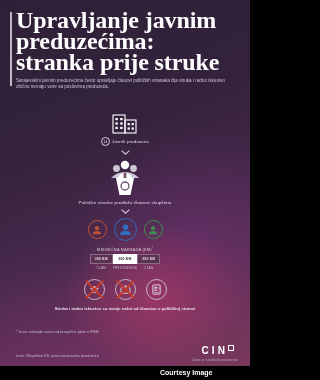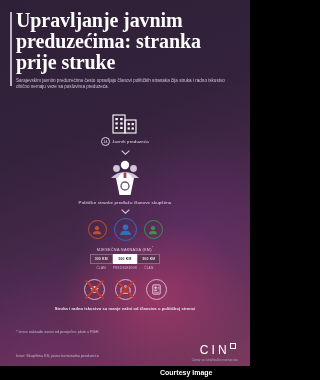--- a/index.html
+++ b/index.html
@@ -6,21 +6,21 @@
   body{width:250px;height:380px;font-family:"Liberation Sans",sans-serif;overflow:hidden;}
   #poster{position:relative;width:250px;height:380px;overflow:hidden;
     background:
       radial-gradient(ellipse 150px 120px at 62% 78%, rgba(196,60,110,.55) 0%, rgba(150,45,95,0) 62%),
       radial-gradient(ellipse 170px 150px at 78% 62%, rgba(120,50,120,.45) 0%, rgba(90,40,100,0) 70%),
       radial-gradient(ellipse 200px 160px at 20% 95%, rgba(110,45,105,.40) 0%, rgba(80,35,85,0) 70%),
       linear-gradient(160deg,#2e2036 0%,#34223c 35%,#4a2a4e 62%,#6b3359 82%,#7d3a5d 100%);
   }
   .title-block{position:absolute;left:16px;top:10px;width:218px;}
   .accent-bar{position:absolute;left:10px;top:12px;width:2px;height:74px;background:#d8d2de;opacity:.85;}
-  .title{font-family:"Liberation Serif",serif;color:#ffffff;font-size:20px;line-height:21px;
+  .title{font-family:"Liberation Serif",serif;color:#ffffff;font-size:24px;line-height:21px;
     font-weight:700;letter-spacing:-.1px;margin:0;}
   .subtitle{color:#cdbfd4;font-size:4.6px;line-height:6.4px;margin:5px 0 0 0;font-weight:400;}
   .flow{position:absolute;left:0;top:112px;width:250px;text-align:center;}
   .icon-wrap{display:flex;justify-content:center;align-items:center;}
   .cap{color:#e2d8e8;font-size:4.4px;letter-spacing:.15px;margin-top:3px;display:flex;
     align-items:center;justify-content:center;gap:2px;}
   .badge-num{display:inline-flex;align-items:center;justify-content:center;width:7px;height:7px;
     border:.6px solid #d9cfe0;border-radius:50%;font-size:3.4px;color:#f0e8f4;}
   .chev{margin:4px auto;width:9px;height:5px;}
   .chev svg{display:block;}
@@ -37,21 +37,21 @@
   .chip.mid{background:#ffffff;color:#2c1b33;border:.5px solid #ffffff;}
   .seg-role{color:#c9bace;font-size:3.2px;letter-spacing:.2px;margin-top:2px;}
   .qual-row{display:flex;justify-content:center;align-items:center;gap:10px;margin-top:9px;}
   .qual{position:relative;width:19px;height:19px;border-radius:50%;border:1px solid #c9b7ce;
     display:flex;align-items:center;justify-content:center;}
   .qual .x{position:absolute;inset:-2px;}
   .concl{color:#efe4f2;font-size:4px;font-weight:700;letter-spacing:.1px;margin-top:6px;}
   .footnote{position:absolute;left:16px;top:330px;color:#c3b2c9;font-size:3.8px;}
   .source{position:absolute;left:16px;top:354px;color:#c3b2c9;font-size:3.8px;}
   .logo{position:absolute;right:12px;top:340px;text-align:center;}
-  .logo-main{color:#ffffff;font-size:12px;font-weight:400;letter-spacing:3.2px;
+  .logo-main{color:#ffffff;font-size:10px;font-weight:700;letter-spacing:3.2px;
     font-family:"Liberation Sans",sans-serif;position:relative;display:inline-block;}
   .logo-sq{position:absolute;right:-6px;top:0px;width:4px;height:4px;border:.6px solid #fff;}
   .logo-sub{color:#bfb0c6;font-size:2.6px;line-height:3.4px;letter-spacing:.2px;margin-top:1px;}
   .courtesy{position:absolute;left:0;bottom:0;width:250px;height:14px;background:#000;}
   .courtesy span{position:absolute;left:160px;top:3px;color:#fff;font-size:7px;font-weight:700;}
 </style>
 </head>
 <body>
 
 <div id="poster">

